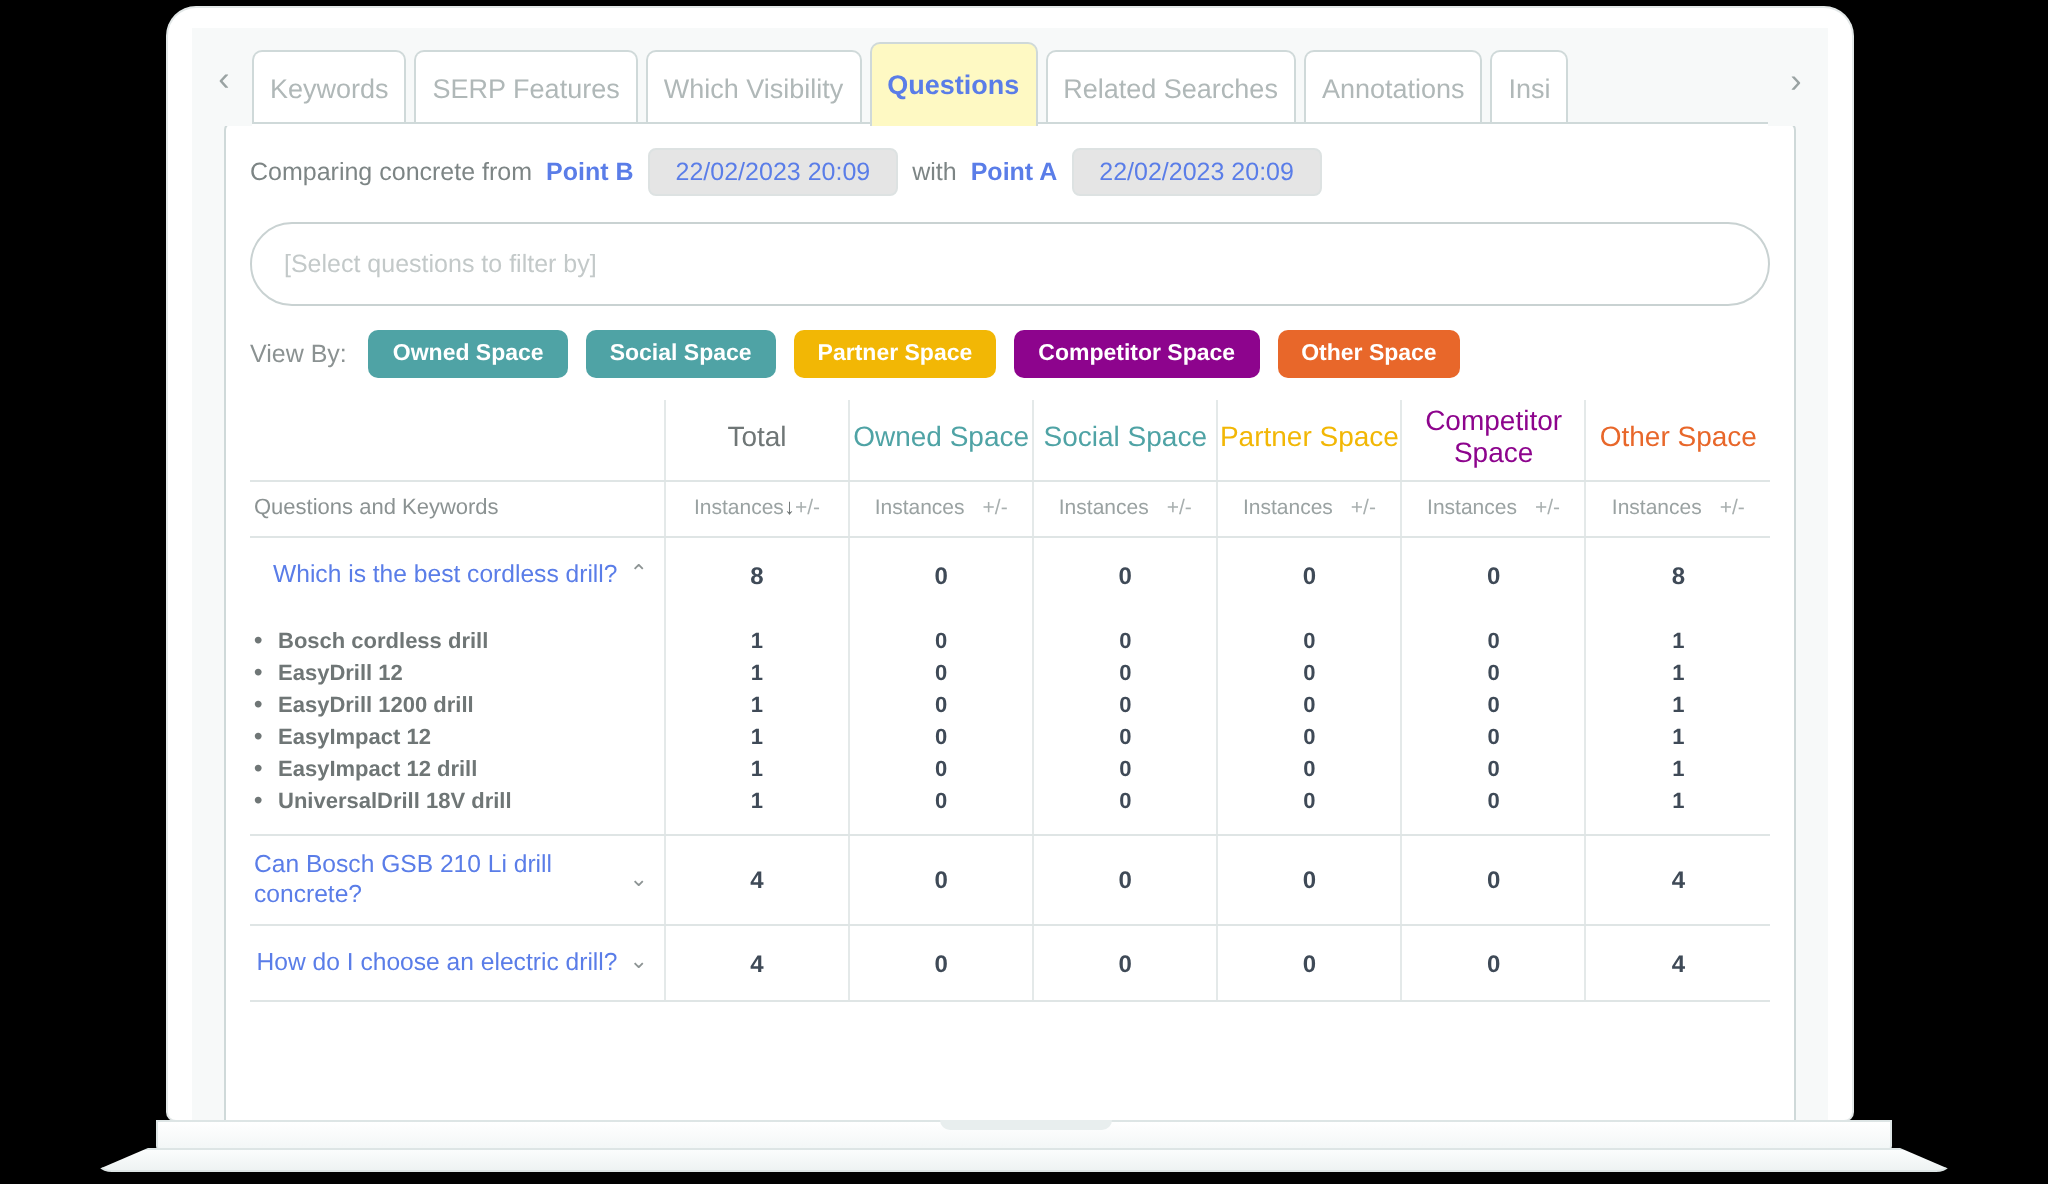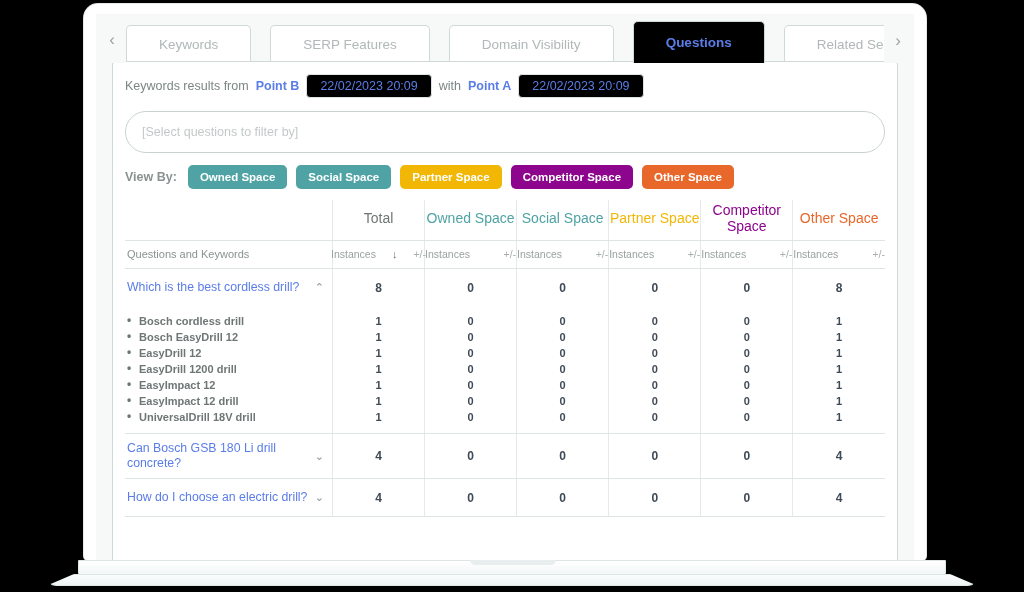--- a/index.html
+++ b/index.html
@@ -90,38 +90,38 @@
     flex: 1 1 auto;
     display: flex;
     align-items: flex-end;
     height: 46px;
     overflow: hidden;
     padding-right: 24px;
   }
   .tab {
     flex: 0 0 auto;
     height: 38px;
-    margin-right: 19px;
-    padding: 0 32px;
+    margin-right: 4px;
+    padding: 0 8px;
     display: flex; align-items: center; justify-content: center;
     background: #ffffff;
     border: 1px solid #cfd9d9;
     border-bottom: none;
     border-radius: 5px 5px 0 0;
     font-size: 13.5px;
     color: #b0b8b8;
     white-space: nowrap;
     text-align: center;
   }
   .tab.active {
     color: #5a7de8;
     font-weight: bold;
     height: 42px;
     border-color: #cfd9d9;
-    background: #000000;
+    background: #fef9c3;
     position: relative;
     z-index: 3;
   }
 
   
   .panel {
     position: absolute;
     left: 16px; top: 47px;
     width: 786px; height: 499px;
     background: #ffffff;
@@ -139,21 +139,21 @@
     color: #7d8585;
     gap: 7px;
   }
   .pt-label { color: #5a7de8; font-weight: bold; font-size: 12.5px; }
   .datebox {
     border: 1px solid #dde2e2;
     border-radius: 4px;
     padding: 4px 13px;
     color: #5a7de8;
     font-size: 12.5px;
-    background: #000000;
+    background: #e5e5e5;
   }
 
   
   .filters {
     display: flex;
     gap: 0;
     padding: 13px 12px 0 12px;
   }
   .filter-input {
     flex: 1 1 0;
@@ -167,21 +167,21 @@
     background: #fff;
   }
 
   
   .viewby {
     display: flex; align-items: center;
     gap: 9px;
     padding: 12px 12px 0 12px;
   }
   .viewby-label {
-    font-size: 12.5px; color: #8b9292; font-weight: bold;
+    font-size: 12.5px; color: #8b9292; font-weight: normal;
     margin-right: 2px;
   }
   .chip {
     border: none;
     border-radius: 5px;
     color: #ffffff;
     font-size: 11.5px;
     font-weight: bold;
     padding: 6px 12px;
     font-family: "Liberation Sans", sans-serif;
@@ -212,38 +212,38 @@
     padding: 7px 0 8px 0;
     border-bottom: 1px solid #dfe5e5;
     border-left: 1px solid #e4e9e9;
     text-align: center;
   }
   .sub-head th:first-child {
     border-left: none; text-align: left; padding-left: 2px;
     color: #8b9292; font-size: 11px; font-weight: normal;
   }
   .sub-inner {
-    display: flex; align-items: center; justify-content: center; gap: 16px;
+    display: flex; align-items: center; justify-content: center; gap: 0;
   }
   .sub-inner .lbl { flex: 0 0 auto; }
   .sub-inner .pm  { color: #a8afaf; }
   .sortarrow { font-size: 11px; color: #6d7373; line-height: 1; }
 
   tr.qrow td {
     border-bottom: 1px solid #dfe5e5;
     border-left: 1px solid #e4e9e9;
     vertical-align: middle;
     padding: 0;
     height: 38px;
   }
   tr.qrow td:first-child { border-left: none; }
   tr.qrow.nb td { border-bottom: none; }
 
   .qcell {
-    display: flex; align-items: center; justify-content: space-between;
+    display: flex; align-items: center; justify-content: flex-end;
     padding: 7px 8px 7px 2px;
     gap: 6px;
   }
   .qtext {
     color: #5a7de8; font-size: 12.3px; line-height: 15px;
     font-weight: normal;
   }
   .chev { color: #8d9494; font-size: 11px; flex: 0 0 auto; line-height: 1; }
 
   .num {
@@ -281,33 +281,33 @@
   <div class="lid"></div>
   <div class="bezel-inner"></div>
 
   <div class="app">
 
     <div class="tabbar">
       <div class="tab-arrow left">‹</div>
       <div class="tabs-wrap" id="tab-list">
           <div class="tab">Keywords</div>
           <div class="tab">SERP Features</div>
-          <div class="tab">Domain Visibility</div>
+          <div class="tab">Which Visibility</div>
           <div class="tab active">Questions</div>
           <div class="tab">Related Searches</div>
           <div class="tab">Annotations</div>
           <div class="tab">Insi</div>
         </div>
       <div class="tab-arrow right">›</div>
     </div>
 
     <div class="panel">
 
       <div class="compare">
-        <span>Keywords results from</span>
+        <span>Comparing concrete from</span>
         <span class="pt-label">Point B</span>
         <span class="datebox">22/02/2023 20:09</span>
         <span>with</span>
         <span class="pt-label">Point A</span>
         <span class="datebox">22/02/2023 20:09</span>
       </div>
 
       <div class="filters">
         <div class="filter-input">[Select questions to filter by]</div>
       </div>
@@ -420,31 +420,20 @@
                 </td>
                 <td class="kw knum">1</td>
                 <td class="kw knum">0</td>
                 <td class="kw knum">0</td>
                 <td class="kw knum">0</td>
                 <td class="kw knum">0</td>
                 <td class="kw knum">1</td>
               </tr>
               <tr>
                 <td class="kw">
-                  <div class="kwtext">Bosch EasyDrill 12</div>
-                </td>
-                <td class="kw knum">1</td>
-                <td class="kw knum">0</td>
-                <td class="kw knum">0</td>
-                <td class="kw knum">0</td>
-                <td class="kw knum">0</td>
-                <td class="kw knum">1</td>
-              </tr>
-              <tr>
-                <td class="kw">
                   <div class="kwtext">EasyDrill 12</div>
                 </td>
                 <td class="kw knum">1</td>
                 <td class="kw knum">0</td>
                 <td class="kw knum">0</td>
                 <td class="kw knum">0</td>
                 <td class="kw knum">0</td>
                 <td class="kw knum">1</td>
               </tr>
               <tr>
@@ -496,21 +485,21 @@
                 <td></td>
                 <td></td>
                 <td></td>
                 <td></td>
                 <td></td>
                 <td></td>
               </tr>
               <tr class="qrow">
                 <td>
                   <div class="qcell">
-                    <span class="qtext">Can Bosch GSB 180 Li drill concrete?</span>
+                    <span class="qtext">Can Bosch GSB 210 Li drill concrete?</span>
                     <span class="chev">⌄</span>
                   </div>
                 </td>
                 <td class="num">4</td>
                 <td class="num">0</td>
                 <td class="num">0</td>
                 <td class="num">0</td>
                 <td class="num">0</td>
                 <td class="num">4</td>
               </tr>

